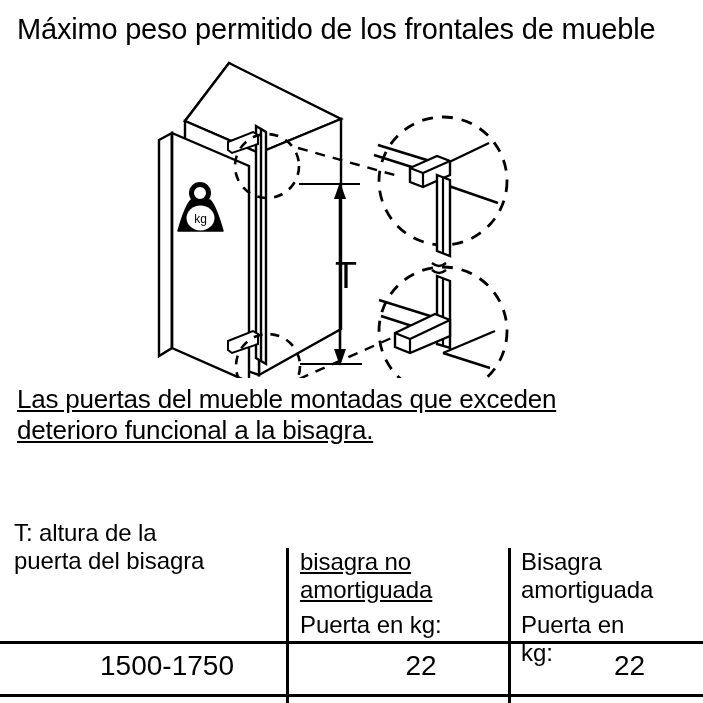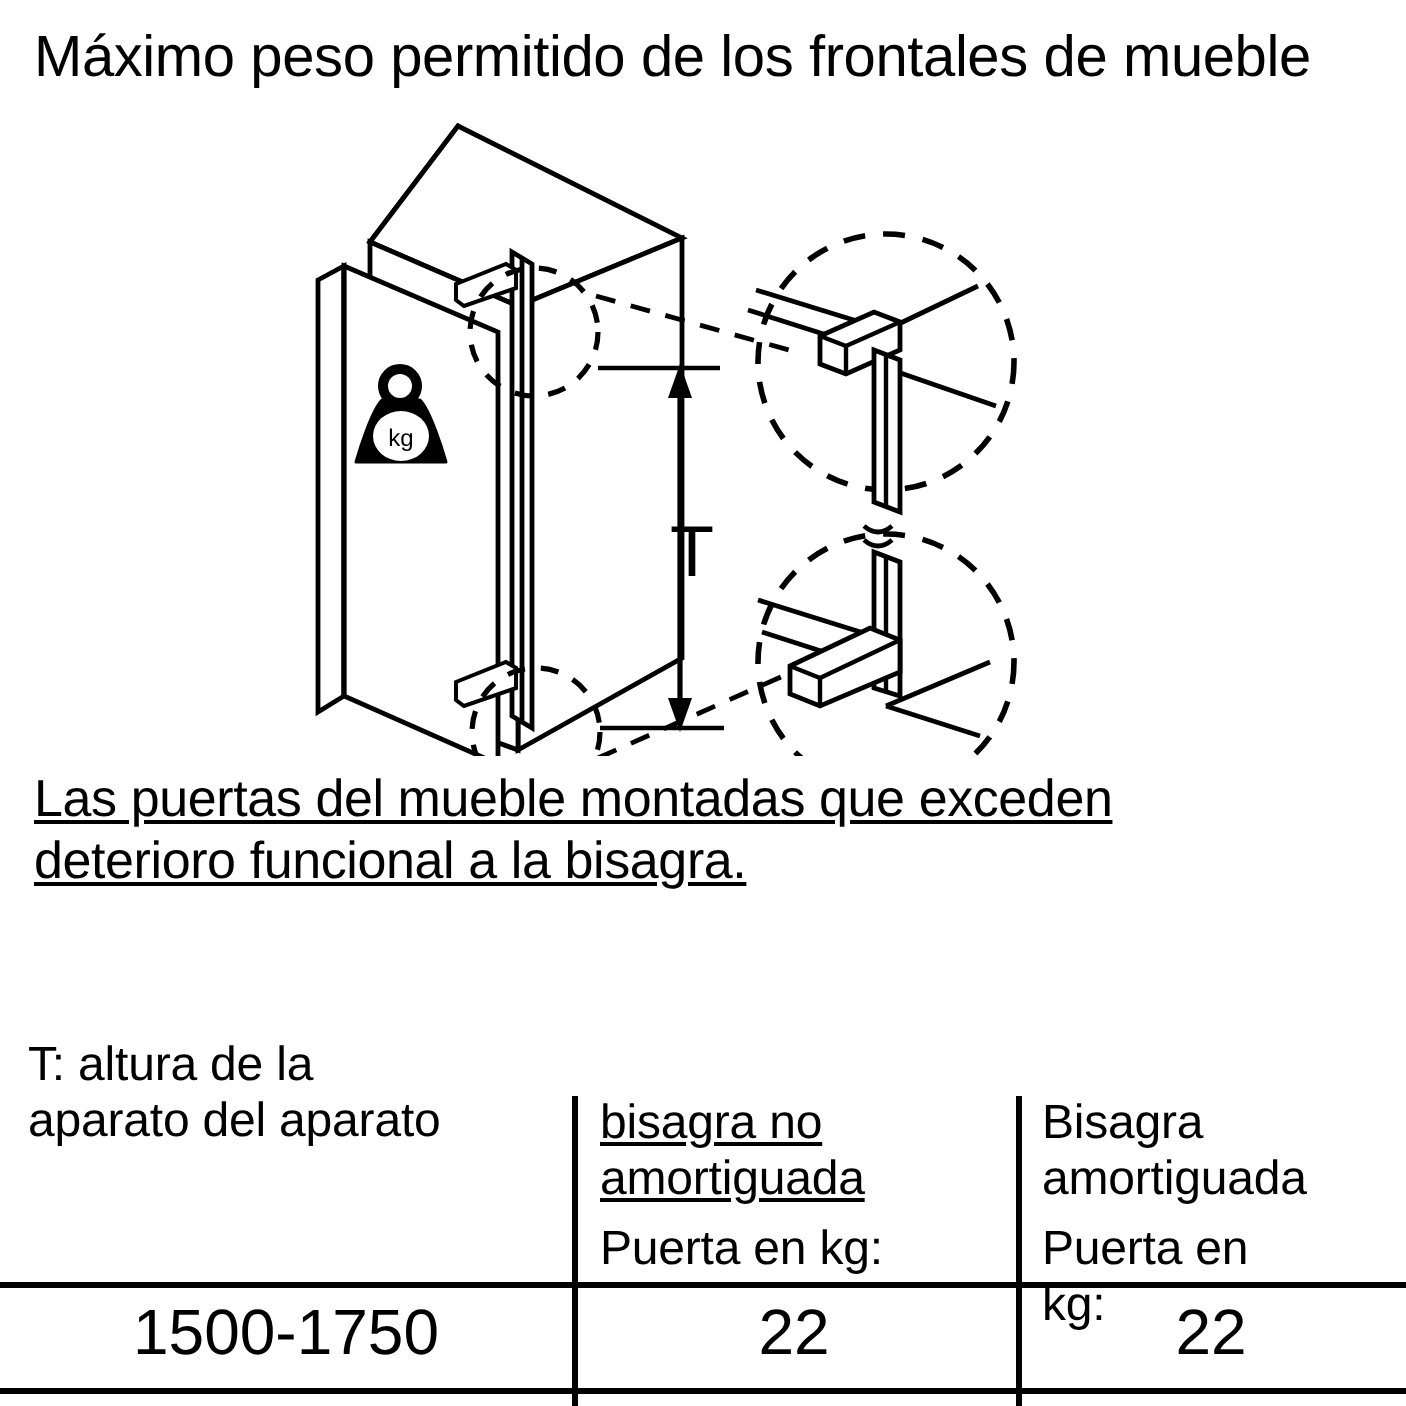--- a/index.html
+++ b/index.html
@@ -75,24 +75,25 @@
 
   
   .s-c1 { left: 14px;  top: 106px; }
   .s-c2 { left: 300px; top: 106px; }
   .s-c3 { left: 521px; top: 106px; }
 
   
   .d-row .dcell {
     position: absolute;
     top: 144px;
-    font-size: 32px;
+    font-size: 28px;
     line-height: 34px;
     text-align: center;
     white-space: nowrap;
+    margin-left: 24px;
   }
   .d-c1 { left: 0px;   width: 286px; }
   .d-c2 { left: 286px; width: 222px; }
   .d-c3 { left: 508px; width: 195px; }
 </style>
 </head>
 <body>
 
 <div class="title">Máximo peso permitido de los frontales de mueble</div>
 
@@ -204,21 +205,21 @@
 
   <div class="tbl-rules">
     <div style="left:286px; top:43px; width:2.5px; height:155px;"></div>
     <div style="left:508px; top:43px; width:2.5px; height:155px;"></div>
     <div style="left:0px; top:136px; width:703px; height:2.5px;"></div>
     <div style="left:0px; top:189px; width:703px; height:2.5px;"></div>
   </div>
 
   <div class="cell h-c1">
     <span class="ln">T: altura de la</span>
-    <span class="ln">aparato del aparato</span>
+    <span class="ln">puerta del bisagra</span>
   </div>
 
   <div class="cell h-c2">
     <span class="ln">bisagra no</span>
     <span class="ln">amortiguada</span>
   </div>
 
   <div class="cell h-c3">
     <span class="ln">Bisagra</span>
     <span class="ln">amortiguada</span>

